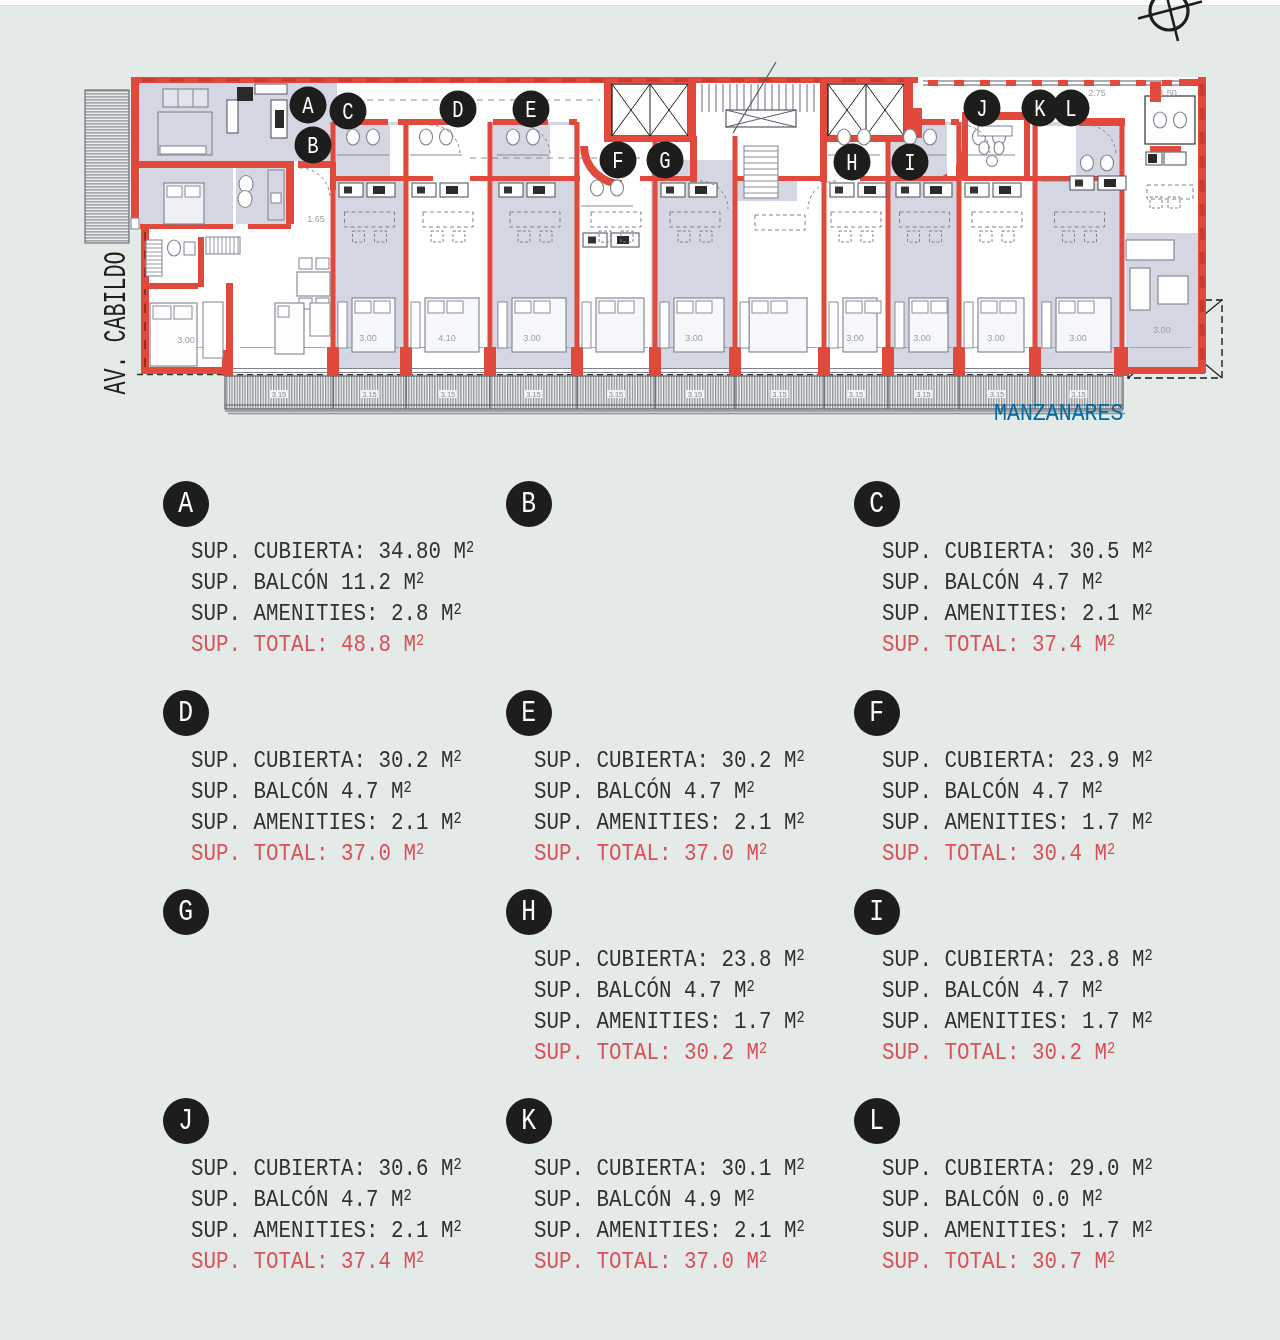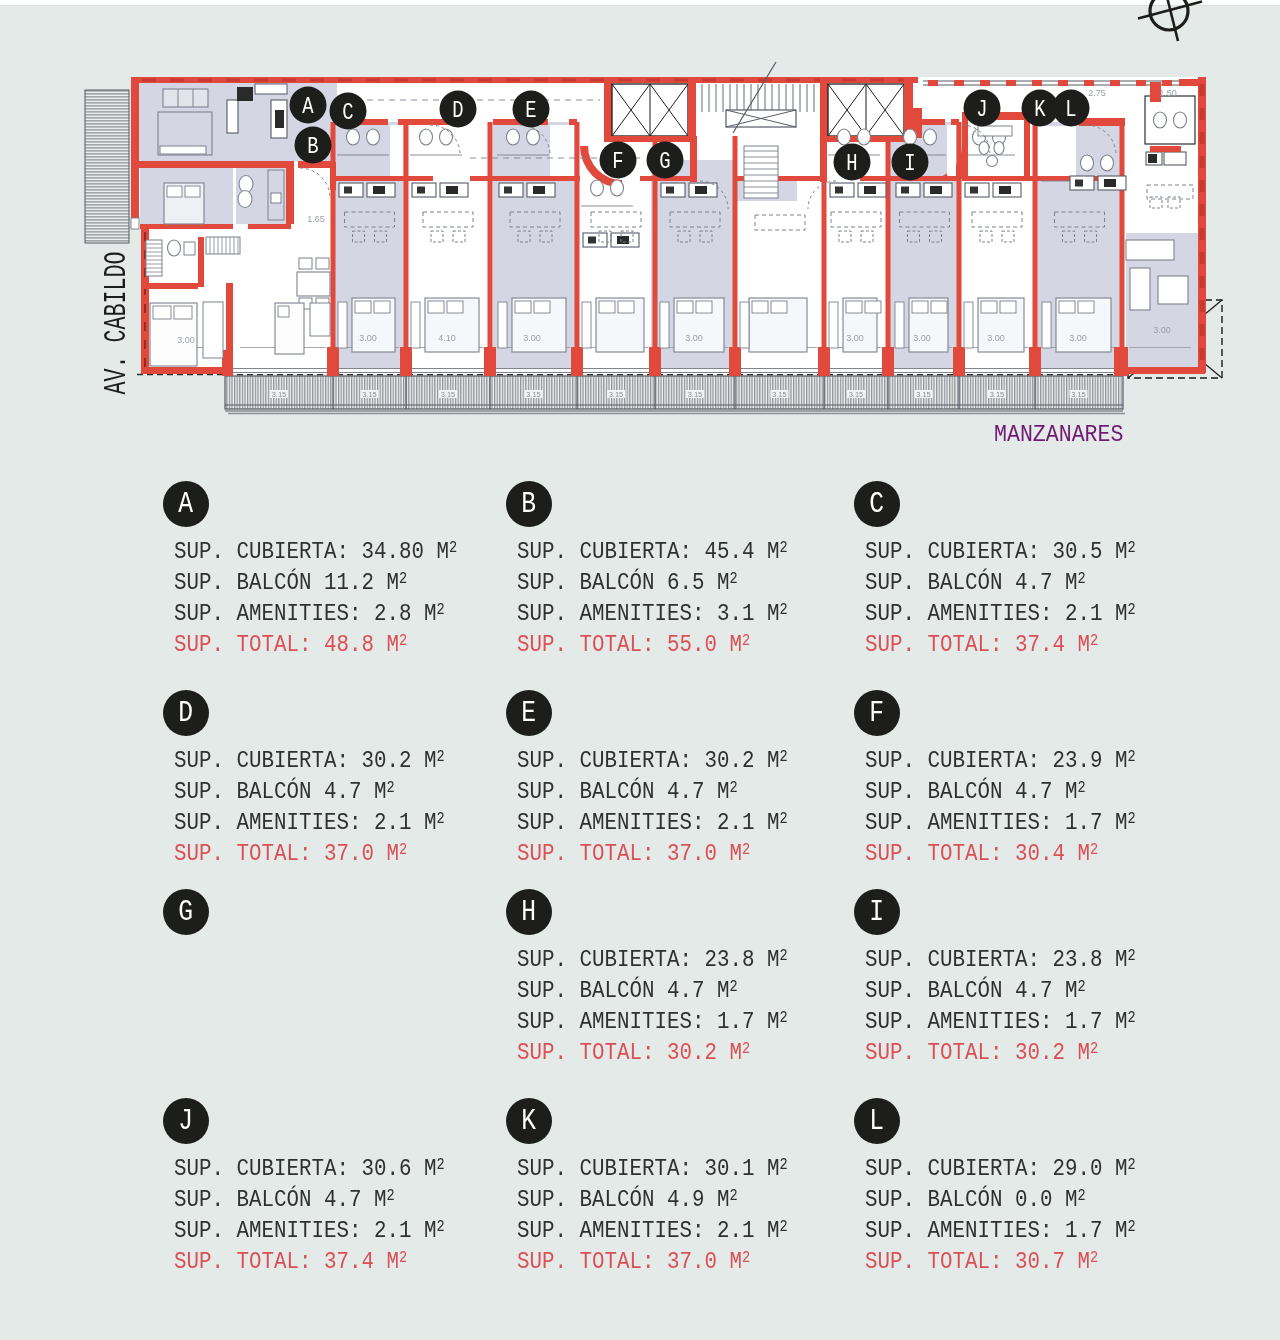--- a/index.html
+++ b/index.html
@@ -1,24 +1,24 @@
 <!DOCTYPE html>
 <html><head><meta charset="utf-8">
 <style>
 html,body{margin:0;padding:0}
 body{width:1280px;height:1340px;background:#e3eae7;font-family:"Liberation Mono",monospace;position:relative;overflow:hidden}
 .topstrip{position:absolute;left:0;top:0;width:1280px;height:5px;background:#ffffff;border-bottom:1px solid #d9dfdd}
 .plan{position:absolute;left:0;top:0}
 .cabildo{position:absolute;left:116px;top:323px;transform:translate(-50%,-50%) rotate(-90deg);font-size:31px;color:#1d1d1b;white-space:nowrap}
 .cabildo span{display:inline-block;transform:scaleX(0.70);transform-origin:center}
-.manz{position:absolute;left:994px;top:421px;font-size:24.5px;color:#701a75;white-space:nowrap}
+.manz{position:absolute;left:994px;top:400px;font-size:24.5px;color:#0369a1;white-space:nowrap}
 .lg{position:absolute}
 .lgc{width:46px;height:46px;border-radius:50%;background:#1d1d1b;color:#fff;font-size:29px;text-align:center;line-height:48px}
 .lgc span{display:inline-block;transform:scaleX(0.85)}
-.lgt{margin-top:9px;margin-left:11px}
+.lgt{margin-top:9px;margin-left:28px}
 .ln{font-size:24.5px;line-height:31px;color:#303030;white-space:nowrap;transform:scaleX(0.85);transform-origin:0 50%}
 .ln.red{color:#dc4f57}
 .s2{font-size:16px;line-height:0;position:relative;top:-6.5px;vertical-align:baseline;letter-spacing:0}
 </style></head>
 <body>
 
 <div class="topstrip"></div>
 
 <svg class="plan" width="1280" height="460" viewBox="0 0 1280 460">
 <defs>
@@ -922,26 +922,20 @@
   <div class="lgt">
     <div class="ln">SUP. CUBIERTA: 34.80 M<span class="s2">2</span></div>
     <div class="ln">SUP. BALCÓN 11.2 M<span class="s2">2</span></div>
     <div class="ln">SUP. AMENITIES: 2.8 M<span class="s2">2</span></div>
     <div class="ln red">SUP. TOTAL: 48.8 M<span class="s2">2</span></div>
   </div>
 </div>
 
 <div class="lg" style="left:506px;top:481px">
   <div class="lgc"><span>B</span></div>
-  <div class="lgt">
-    <div class="ln">SUP. CUBIERTA: 45.4 M<span class="s2">2</span></div>
-    <div class="ln">SUP. BALCÓN 6.5 M<span class="s2">2</span></div>
-    <div class="ln">SUP. AMENITIES: 3.1 M<span class="s2">2</span></div>
-    <div class="ln red">SUP. TOTAL: 55.0 M<span class="s2">2</span></div>
-  </div>
 </div>
 
 <div class="lg" style="left:854px;top:481px">
   <div class="lgc"><span>C</span></div>
   <div class="lgt">
     <div class="ln">SUP. CUBIERTA: 30.5 M<span class="s2">2</span></div>
     <div class="ln">SUP. BALCÓN 4.7 M<span class="s2">2</span></div>
     <div class="ln">SUP. AMENITIES: 2.1 M<span class="s2">2</span></div>
     <div class="ln red">SUP. TOTAL: 37.4 M<span class="s2">2</span></div>
   </div>

